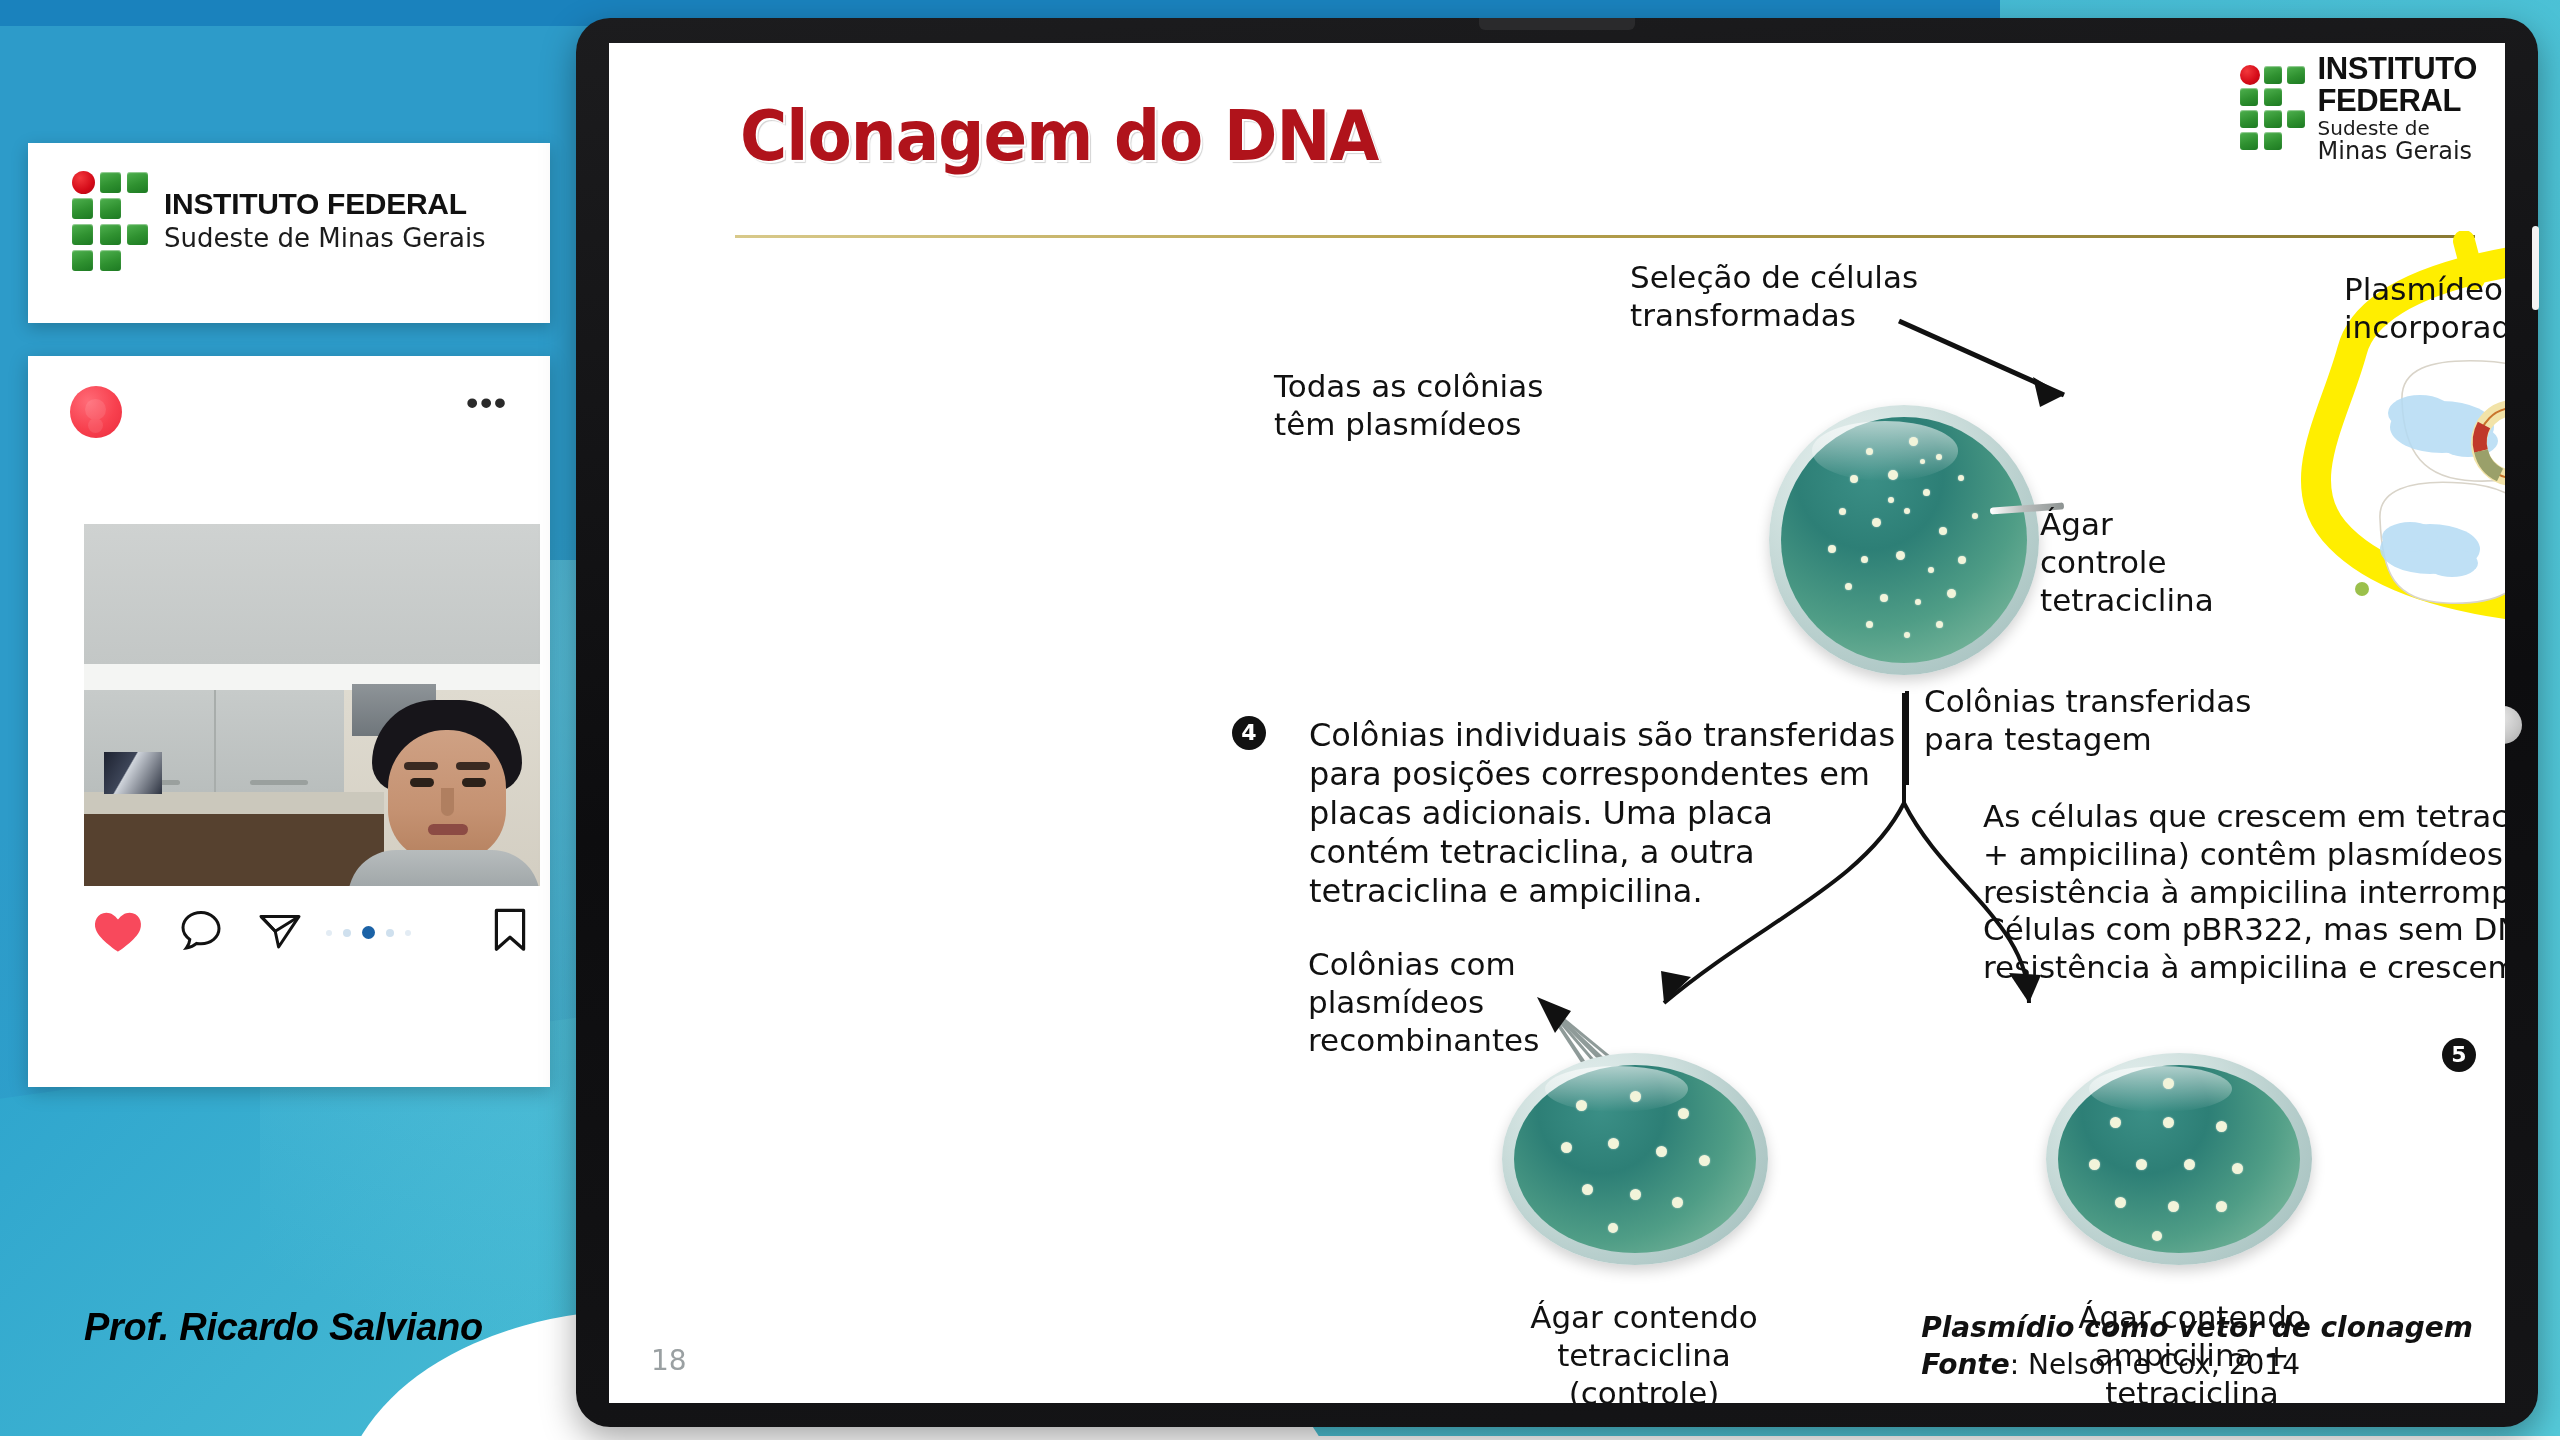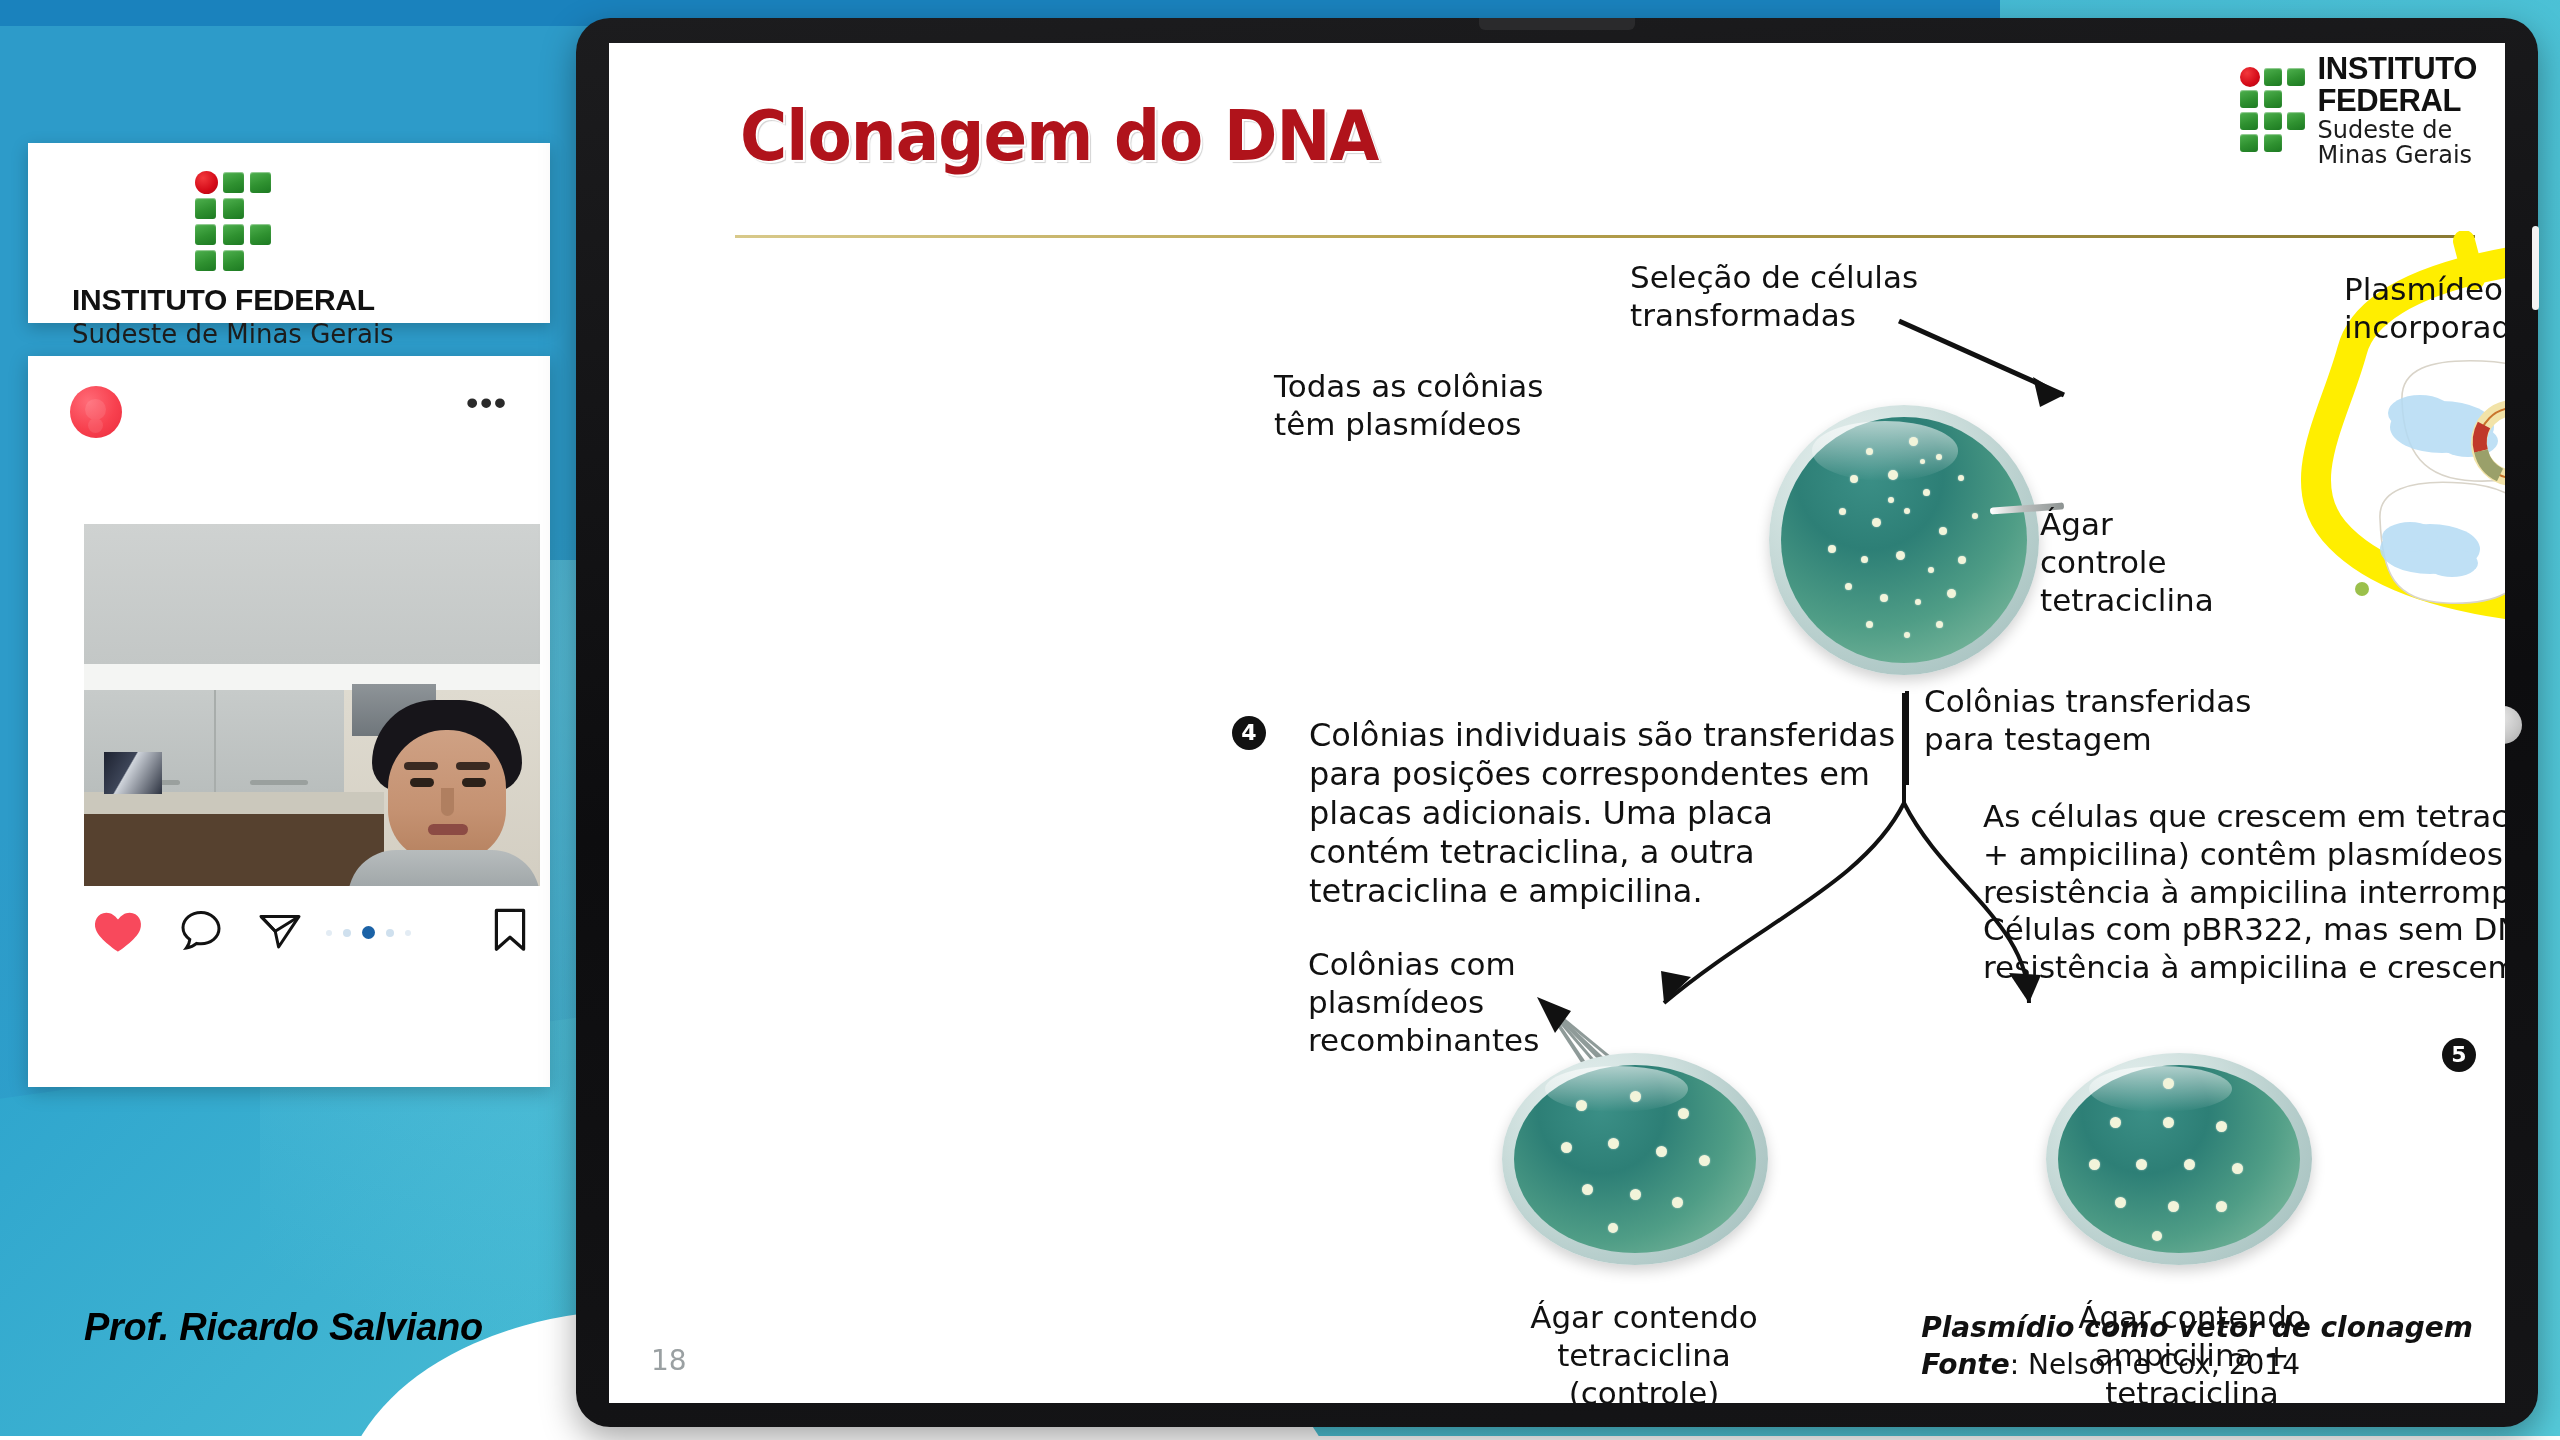--- a/index.html
+++ b/index.html
@@ -59,21 +59,21 @@
   .logo-card {
     position: absolute;
     left: 28px; top: 143px;
     width: 522px; height: 180px;
     background: #ffffff;
     box-shadow: 0 5px 16px rgba(0,0,0,0.22);
   }
   .logo-row {
     position: absolute;
     left: 44px; top: 28px;
-    display: flex; align-items: center; gap: 16px; flex-direction: column;
+    display: flex; align-items: center; gap: 16px;
   }
   
   .if-grid {
     position: relative;
     width: 76px; height: 98px;
   }
   .if-cell {
     position: absolute;
     width: 21px; height: 21px;
     border-radius: 3px;
@@ -244,21 +244,21 @@
     position: absolute;
     right: 28px; top: 10px;
     display: flex; align-items: center; gap: 12px;
   }
   .slide-logo .if-grid { width: 66px; height: 86px; }
   .slide-logo .if-cell { width: 18px; height: 18px; }
   .slide-logo .if-dot  { width: 20px; height: 20px; }
   .slide-logo-text { line-height: 1.02; }
   .sl-t1 { font-size: 31px; font-weight: 700; color: #111; letter-spacing: -0.4px; }
   .sl-t2 { font-size: 31px; font-weight: 700; color: #111; letter-spacing: -0.4px; }
-  .sl-t3 { font-size: 24px; color: #1c1c1c; font-family:"DejaVu Sans",sans-serif; margin-top:2px;}
+  .sl-t3 { font-size: 20px; color: #1c1c1c; font-family:"DejaVu Sans",sans-serif; margin-top:2px;}
   .sl-t4 { font-size: 24px; color: #1c1c1c; font-family:"DejaVu Sans",sans-serif; }
   .title-rule {
     position: absolute;
     left: 126px; top: 192px;
     width: 1740px; height: 3px;
     background: linear-gradient(90deg,#d8c98a 0%, #b8a24e 40%, #8a7a33 100%);
   }
 
   
   .slide-txt {

